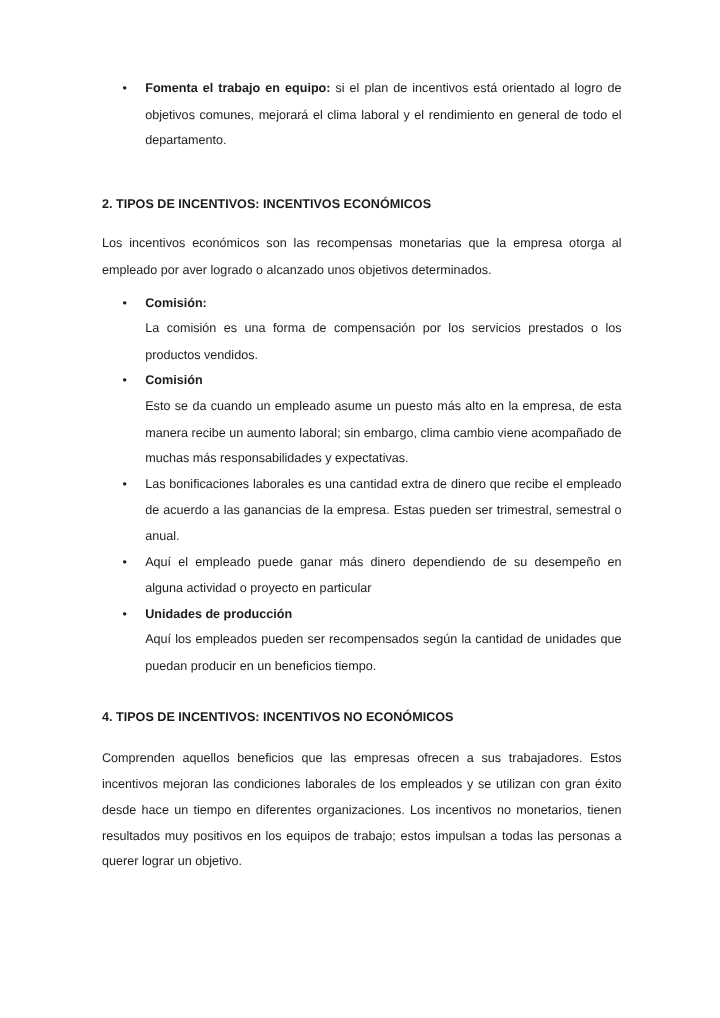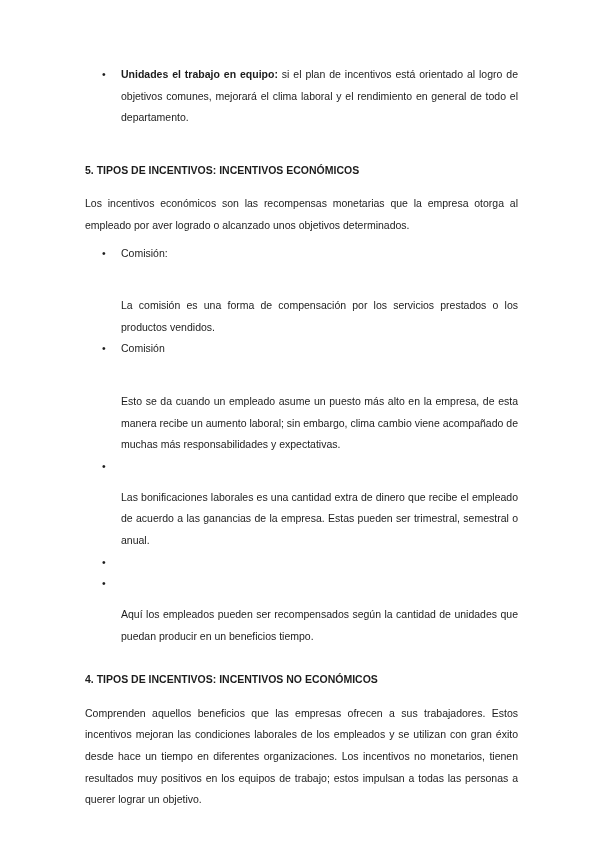--- a/index.html
+++ b/index.html
@@ -33,25 +33,24 @@
       margin-left: 17px;
     }
     .bullet-marker {
       flex: 0 0 19px;
     }
     .bullet-content {
       flex: 1;
       min-width: 0;
     }
     .bullet-title {
-      font-weight: normal;
+      font-weight: bold;
     }
     .bullet-body {
       text-align: justify;
-      margin-top: 31px;
     }
     .intro-block {
       margin-bottom: 31px;
     }
     .intro-text {
       text-align: justify;
     }
     .bullets-list {
       margin-bottom: 22px;
     }
@@ -59,24 +58,24 @@
       font-weight: bold;
     }
   </style>
 </head>
 <body>
 
 <div class="page">
 
   <div class="bullet-item intro-block">
     <span class="bullet-marker">•</span>
-    <p class="bullet-content intro-text"><span class="bold-inline">Unidades el trabajo en equipo:</span><span> si el plan de incentivos está orientado al logro de objetivos comunes, mejorará el clima laboral y el rendimiento en general de todo el departamento.</span></p>
+    <p class="bullet-content intro-text"><span class="bold-inline">Fomenta el trabajo en equipo:</span><span> si el plan de incentivos está orientado al logro de objetivos comunes, mejorará el clima laboral y el rendimiento en general de todo el departamento.</span></p>
   </div>
 
-  <p class="heading">5. TIPOS DE INCENTIVOS: INCENTIVOS ECONÓMICOS</p>
+  <p class="heading">2. TIPOS DE INCENTIVOS: INCENTIVOS ECONÓMICOS</p>
   <p class="para">Los incentivos económicos son las recompensas monetarias que la empresa otorga al empleado por aver logrado o alcanzado unos objetivos determinados.</p>
 
   <div class="bullets-list">
 
     <div class="bullet-item">
       <span class="bullet-marker">•</span>
       <div class="bullet-content">
         <p class="bullet-title">Comisión:</p>
         <p class="bullet-body">La comisión es una forma de compensación por los servicios prestados o los productos vendidos.</p>
       </div>
@@ -93,26 +92,28 @@
     <div class="bullet-item">
       <span class="bullet-marker">•</span>
       <div class="bullet-content">
         <p class="bullet-body">Las bonificaciones laborales es una cantidad extra de dinero que recibe el empleado de acuerdo a las ganancias de la empresa. Estas pueden ser trimestral, semestral o anual.</p>
       </div>
     </div>
 
     <div class="bullet-item">
       <span class="bullet-marker">•</span>
       <div class="bullet-content">
+        <p class="bullet-body">Aquí el empleado puede ganar más dinero dependiendo de su desempeño en alguna actividad o proyecto en particular</p>
       </div>
     </div>
 
     <div class="bullet-item">
       <span class="bullet-marker">•</span>
       <div class="bullet-content">
+        <p class="bullet-title">Unidades de producción</p>
         <p class="bullet-body">Aquí los empleados pueden ser recompensados según la cantidad de unidades que puedan producir en un beneficios tiempo.</p>
       </div>
     </div>
 
   </div>
 
   <p class="heading">4. TIPOS DE INCENTIVOS: INCENTIVOS NO ECONÓMICOS</p>
   <p class="para">Comprenden aquellos beneficios que las empresas ofrecen a sus trabajadores. Estos incentivos mejoran las condiciones laborales de los empleados y se utilizan con gran éxito desde hace un tiempo en diferentes organizaciones. Los incentivos no monetarios, tienen resultados muy positivos en los equipos de trabajo; estos impulsan a todas las personas a querer lograr un objetivo.</p>
 
 </div>

